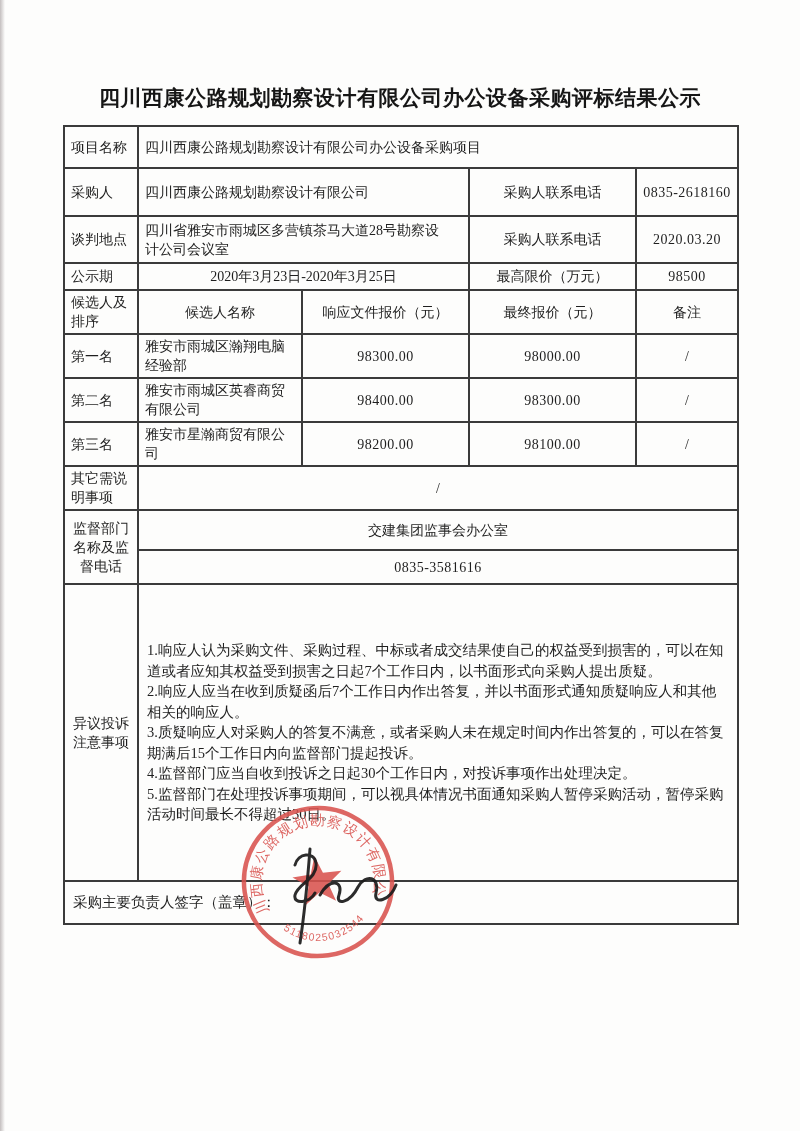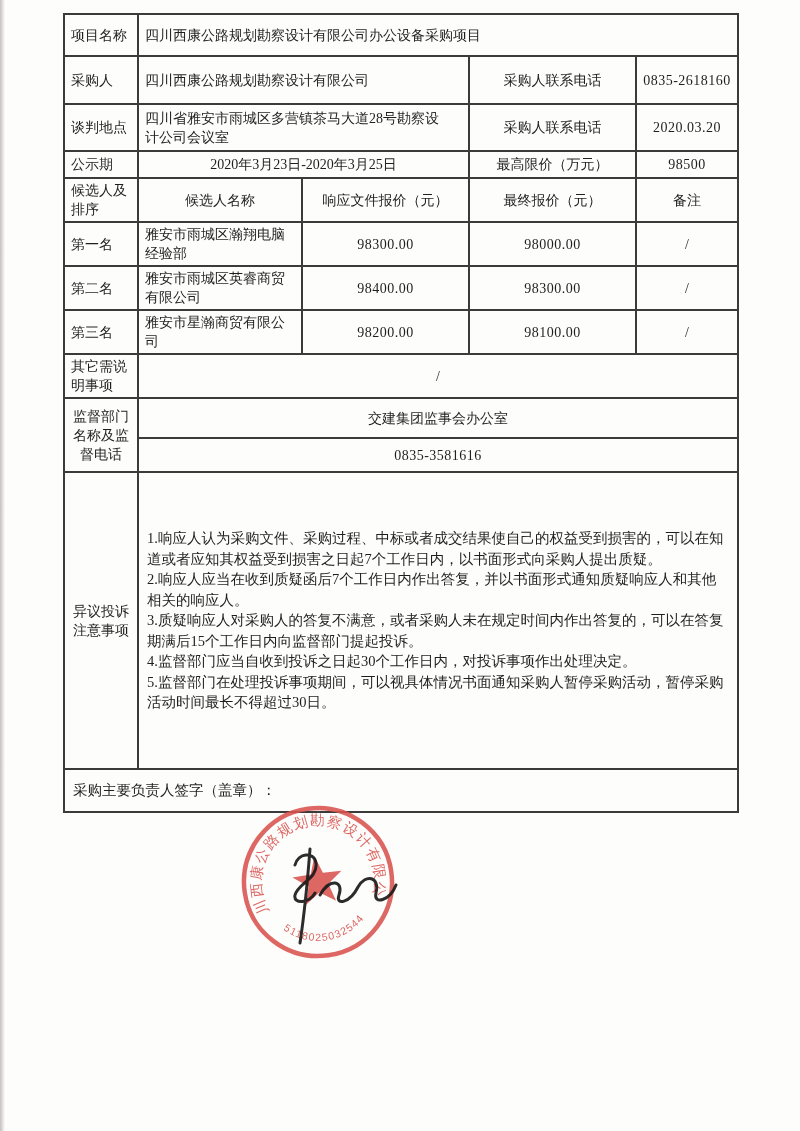--- a/index.html
+++ b/index.html
@@ -75,20 +75,21 @@
   td.sign-cell { font-size: 14.5px; padding-left: 8px; }
   .stamp-svg, .sig-svg { position: absolute; pointer-events: none; }
   .stamp-svg { left: 208px; top: 772px; width: 220px; height: 220px; opacity: 0.88; }
   .sig-svg   { left: 250px; top: 835px; width: 170px; height: 115px; }
 </style>
 </head>
 <body>
 
 <div class="page">
 
+  <h1 class="title">四川西康公路规划勘察设计有限公司办公设备采购评标结果公示</h1>
 
   <table class="doc-table">
     <colgroup>
       <col style="width:74px">
         <col style="width:164px">
         <col style="width:167px">
         <col style="width:167px">
         <col style="width:102px">
     </colgroup>
     <tbody>

